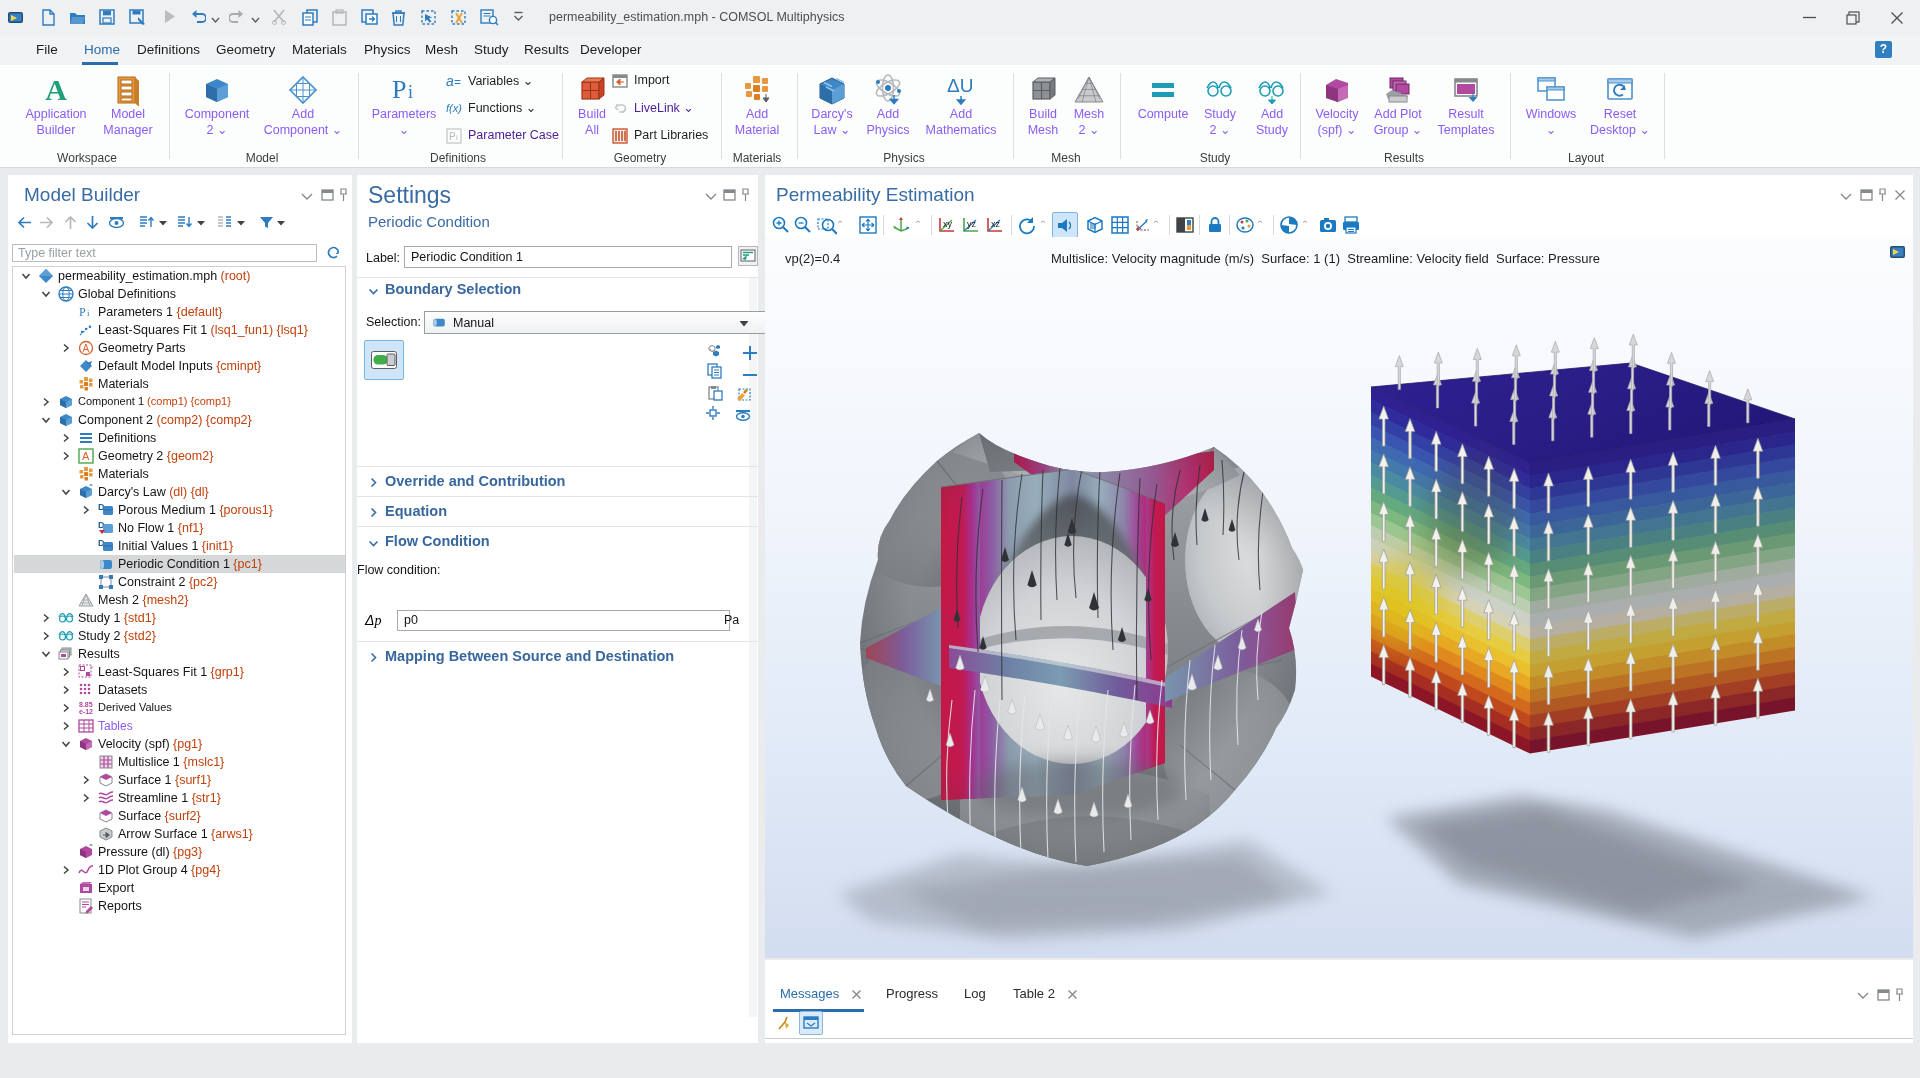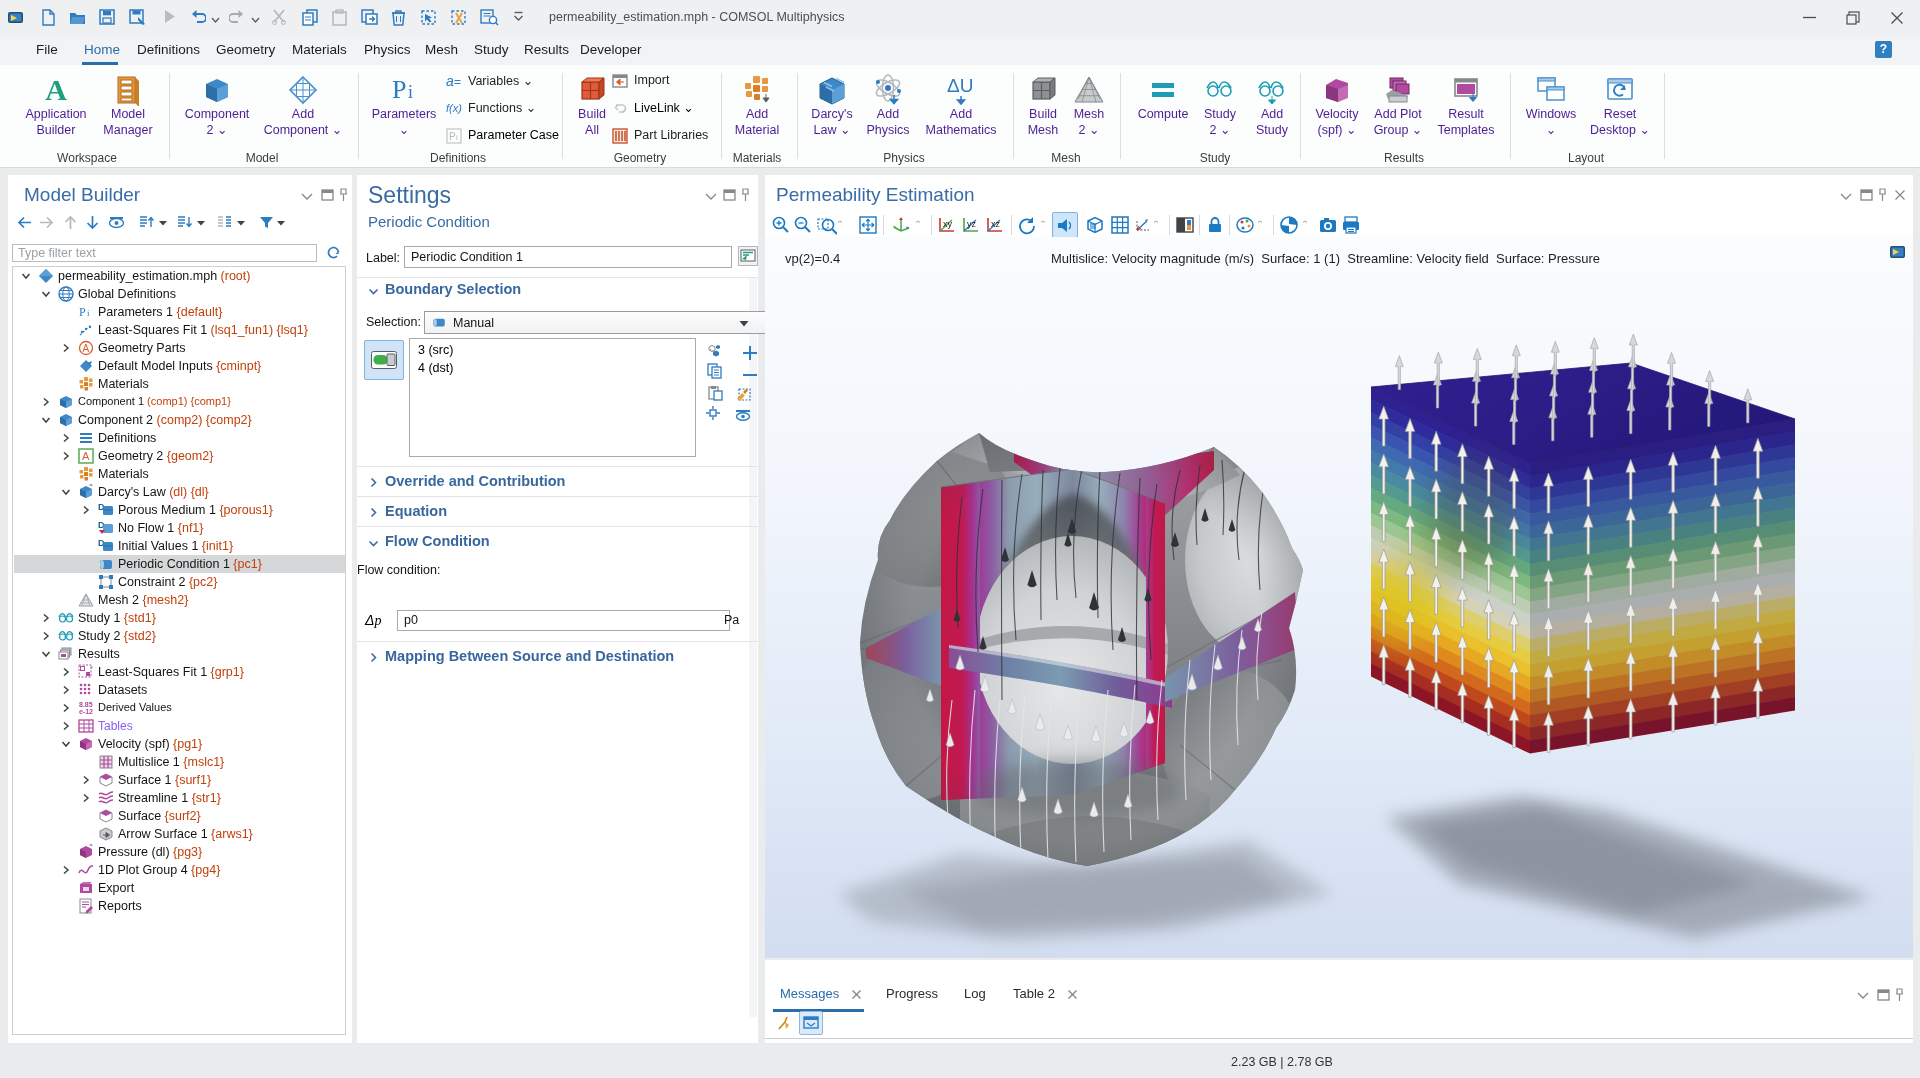--- a/index.html
+++ b/index.html
@@ -10,24 +10,24 @@
 #title-text{position:absolute;left:549px;top:10px;font-size:12.5px;color:#4b4f54}
 
 #menubar{position:absolute;left:0;top:36px;width:1920px;height:29px;background:#f2f3f4}
 .menu-item{position:absolute;top:6px;font-size:13.5px;color:#1c1c1c}
 .menu-item.active{color:#2a6cac}
 #menu-underline{position:absolute;top:26px;height:3px;background:#2a6cac}
 
 #ribbon{position:absolute;left:0;top:65px;width:1920px;height:103px;background:#fcfdfd;border-bottom:1px solid #d7dadc}
 .rsep{position:absolute;top:8px;width:1px;height:86px;background:#dcdfe1}
 .rlabel{position:absolute;top:86px;font-size:12px;color:#3c3c3c;transform:translateX(-50%);white-space:nowrap}
-.ritem-label{position:absolute;font-size:12.5px;color:#4c1d95;transform:translateX(-50%);white-space:nowrap;text-align:center;line-height:16px}
+.ritem-label{position:absolute;font-size:12.5px;color:#8b5cf6;transform:translateX(-50%);white-space:nowrap;text-align:center;line-height:16px}
 .ricon{position:absolute;width:32px;height:32px}
 .rsmall{position:absolute;height:18px;font-size:12.5px;color:#1e1e1e;white-space:nowrap}
-.gray{color:#000000}
+.gray{color:#4c1d95}
 
 .panel{position:absolute;background:#fff}
 .ptitle{position:absolute;font-size:19px;color:#396ba4}
 
 #tree{position:absolute;left:4px;top:91px;width:334px;height:769px;border:1px solid #cdd0d2;background:#fff;overflow:hidden}
 .trow{position:absolute;left:0;width:100%;height:18px;font-size:12.5px;color:#141414;white-space:nowrap}
 .it{color:#c2410c}
 
 .sechdr{position:absolute;font-size:14.5px;font-weight:700;color:#38679e;white-space:nowrap}
 .slabel{font-size:12.5px;color:#141414;position:absolute;white-space:nowrap}
@@ -785,24 +785,20 @@
         <svg class="abs" style="left:314px;top:8px;width:10px;height:8px" viewBox="0 0 10 8">
           <path d="M0.5 1l4.5 5.5L9.5 1z" fill="#3f4346"></path>
         </svg>
       </div>
       <div class="abs" style="left:7px;top:165px;width:40px;height:40px;background:#cfe5f7;border:1px solid #7fb2dd;border-radius:2px"></div>
       <svg class="abs" style="left:14px;top:176px;width:26px;height:18px" viewBox="0 0 26 18">
         <rect x="0.5" y="0.5" width="25" height="17" rx="2" fill="#fdfdfd" stroke="#5a5e62"></rect>
         <rect x="2.5" y="4" width="14" height="9.5" rx="4.5" fill="#3fae49"></rect>
         <rect x="16" y="3" width="8" height="11.5" rx="1" fill="#c9cdd0" stroke="#5a5e62"></rect>
       </svg>
-      <div class="abs" style="left:52px;top:163px;width:287px;height:119px;border:1px solid #a8abad;background:#fff">
-        <div class="abs" style="left:8px;top:4px;font-size:12.5px">3 (src)</div>
-        <div class="abs" style="left:8px;top:22px;font-size:12.5px">4 (dst)</div>
-      </div>
       <svg class="abs" style="left:350px;top:168px;width:16px;height:16px" viewBox="0 0 16 16">
         <path d="M2 4l3-1.5L8 4v3L5 8.5 2 7z" fill="none" stroke="#85898c" stroke-width="1"></path>
         <path d="M6 9l3-1.5L12 9v3l-3 1.5-3-1.5z" fill="#2e7cc0"></path>
         <path d="M9 3l2-1 2 1v2l-2 1-2-1z" fill="#2e7cc0"></path>
         <path d="M3 6l6 4" stroke="#85898c" stroke-dasharray="1.5 1.5"></path>
       </svg>
       <svg class="abs" style="left:385px;top:170px;width:16px;height:16px" viewBox="0 0 16 16">
         <path d="M8 1v14M1 8h14" stroke="#2e7cc0" stroke-width="2"></path>
       </svg>
       <svg class="abs" style="left:350px;top:188px;width:16px;height:16px" viewBox="0 0 16 16">
@@ -1405,15 +1401,12 @@
         <path d="M8 7l4 3-3 4z" fill="#e8a33d"></path>
       </svg>
       <div class="abs" style="left:34px;top:51px;width:24px;height:24px;background:#d9eafa;border:1px solid #8db8de;border-radius:2px"></div>
       <svg class="abs" style="left:38px;top:55px;width:16px;height:16px" viewBox="0 0 16 16">
         <rect x="1" y="2" width="14" height="11" fill="none" stroke="#2e7cc0" stroke-width="1.4"></rect>
         <rect x="1" y="2" width="14" height="3" fill="#2e7cc0"></rect>
         <path d="M4 8l4 3 4-3" fill="none" stroke="#2e7cc0" stroke-width="1.2"></path>
       </svg>
       <div class="abs" style="left:0px;top:78px;width:1148px;height:1px;background:#c9cdd0"></div>
     </div>
-<div id="statusbar">
-      <div class="abs" style="left:1231px;top:9px">2.23 GB | 2.78 GB</div>
-    </div>
 </div>
 </body></html>

